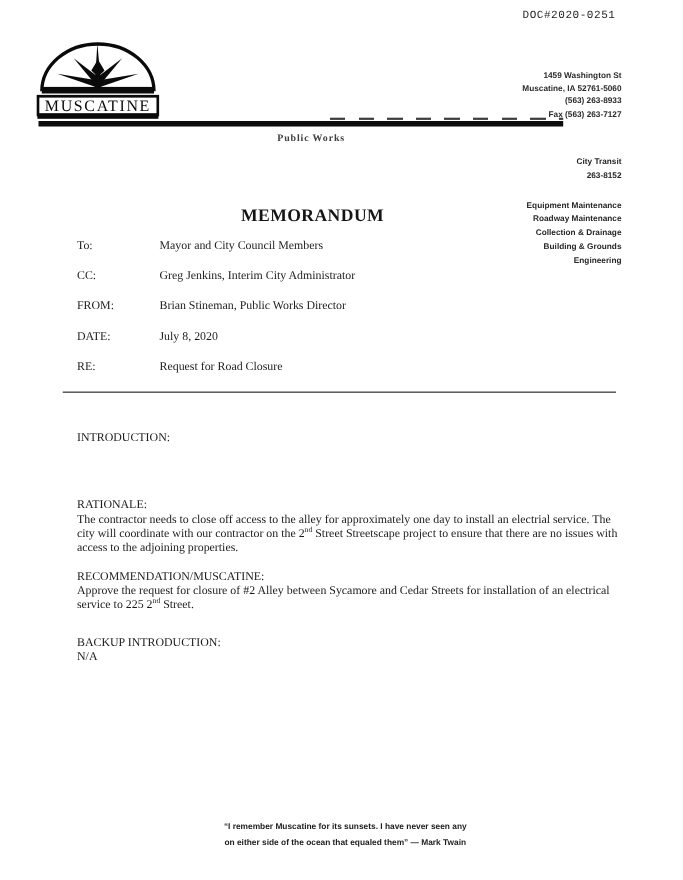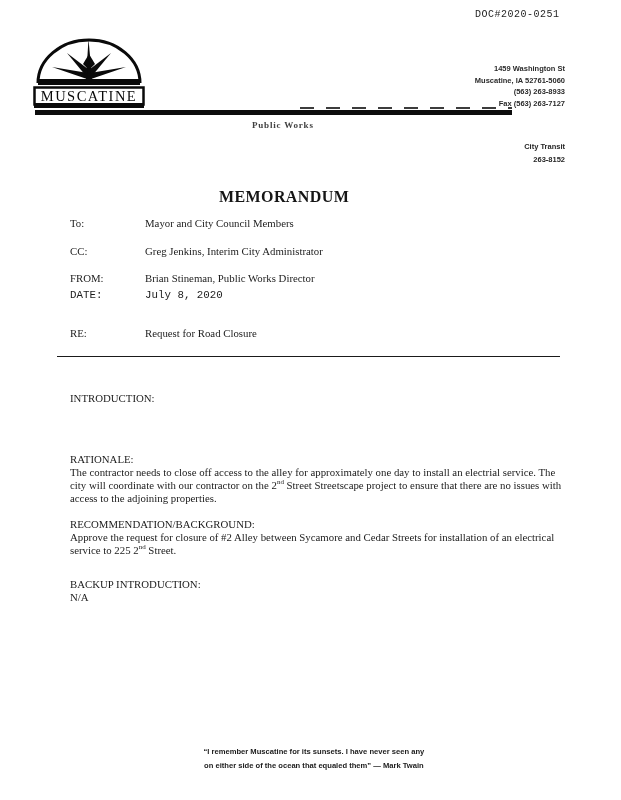--- a/index.html
+++ b/index.html
@@ -51,21 +51,21 @@
   
   .memo-title {
     position:absolute; left:219px; top:188px;
     font-size:16px; font-weight:600; letter-spacing:0.4px; color:#151515;
   }
   .fields { position:absolute; left:70px; top:217px; width:420px; font-size:10.8px; }
   .field-row { position:absolute; left:0; width:420px; }
   .field-row:nth-of-type(1){ top:0; }
   .field-row:nth-of-type(2){ top:28px; }
   .field-row:nth-of-type(3){ top:55px; }
-  .field-row:nth-of-type(4){ top:72px;font-family:Liberation Mono, monospace; }
+  .field-row:nth-of-type(4){ top:83px; }
   .field-row:nth-of-type(5){ top:110px; }
   .field-label { display:inline-block; width:75px; }
   .field-value { display:inline-block; }
 
   .divider-rule { position:absolute; left:57px; top:356px; width:503px; height:1.3px; background:#1a1a1a; }
 
   .section { position:absolute; left:70px; width:493px; font-size:10.8px; line-height:13px; color:#1b1b1b; }
   .section-1 { top:370px; }
   .section-2 { top:431px; }
   .section-3 { top:496px; }
@@ -115,20 +115,27 @@
   <div class="header-rule"></div>
   <div class="header-rule-dashes"></div>
 
   <div class="division-label">Public Works</div>
 
   <div class="transit-block">
     <div>City Transit</div>
     <div>263-8152</div>
   </div>
 
+  <div class="departments">
+    <div>Equipment Maintenance</div>
+    <div>Roadway Maintenance</div>
+    <div>Collection &amp; Drainage</div>
+    <div>Building &amp; Grounds</div>
+    <div>Engineering</div>
+  </div>
 
   <div class="memo-title">MEMORANDUM</div>
 
   <div class="fields">
     <div class="field-row">
       <span class="field-label">To:</span><span class="field-value">Mayor and City Council Members</span>
     </div>
     <div class="field-row">
       <span class="field-label">CC:</span><span class="field-value">Greg Jenkins, Interim City Administrator</span>
     </div>
@@ -148,21 +155,21 @@
   <div class="section section-1">
     <div class="section-heading">INTRODUCTION:</div>
   </div>
 
   <div class="section section-2">
     <div class="section-heading">RATIONALE:</div>
     <p class="section-paragraph"><span>The contractor needs to close off access to the alley for approximately one day to install an electrial service. The city will coordinate with our contractor on the 2</span><sup>nd</sup><span> Street Streetscape project to ensure that there are no issues with access to the adjoining properties.</span></p>
   </div>
 
   <div class="section section-3">
-    <div class="section-heading">RECOMMENDATION/BACKGROUND:</div>
+    <div class="section-heading">RECOMMENDATION/MUSCATINE:</div>
     <p class="section-paragraph"><span>Approve the request for closure of #2 Alley between Sycamore and Cedar Streets for installation of an electrical service to 225 2</span><sup>nd</sup><span> Street.</span></p>
   </div>
 
   <div class="section section-4">
     <div class="section-heading">BACKUP INTRODUCTION:</div>
     <p class="section-paragraph"><span>N/A</span><sup></sup><span></span></p>
   </div>
 
   <div class="footer-quote">
     <div>“I remember Muscatine for its sunsets. I have never seen any</div>

